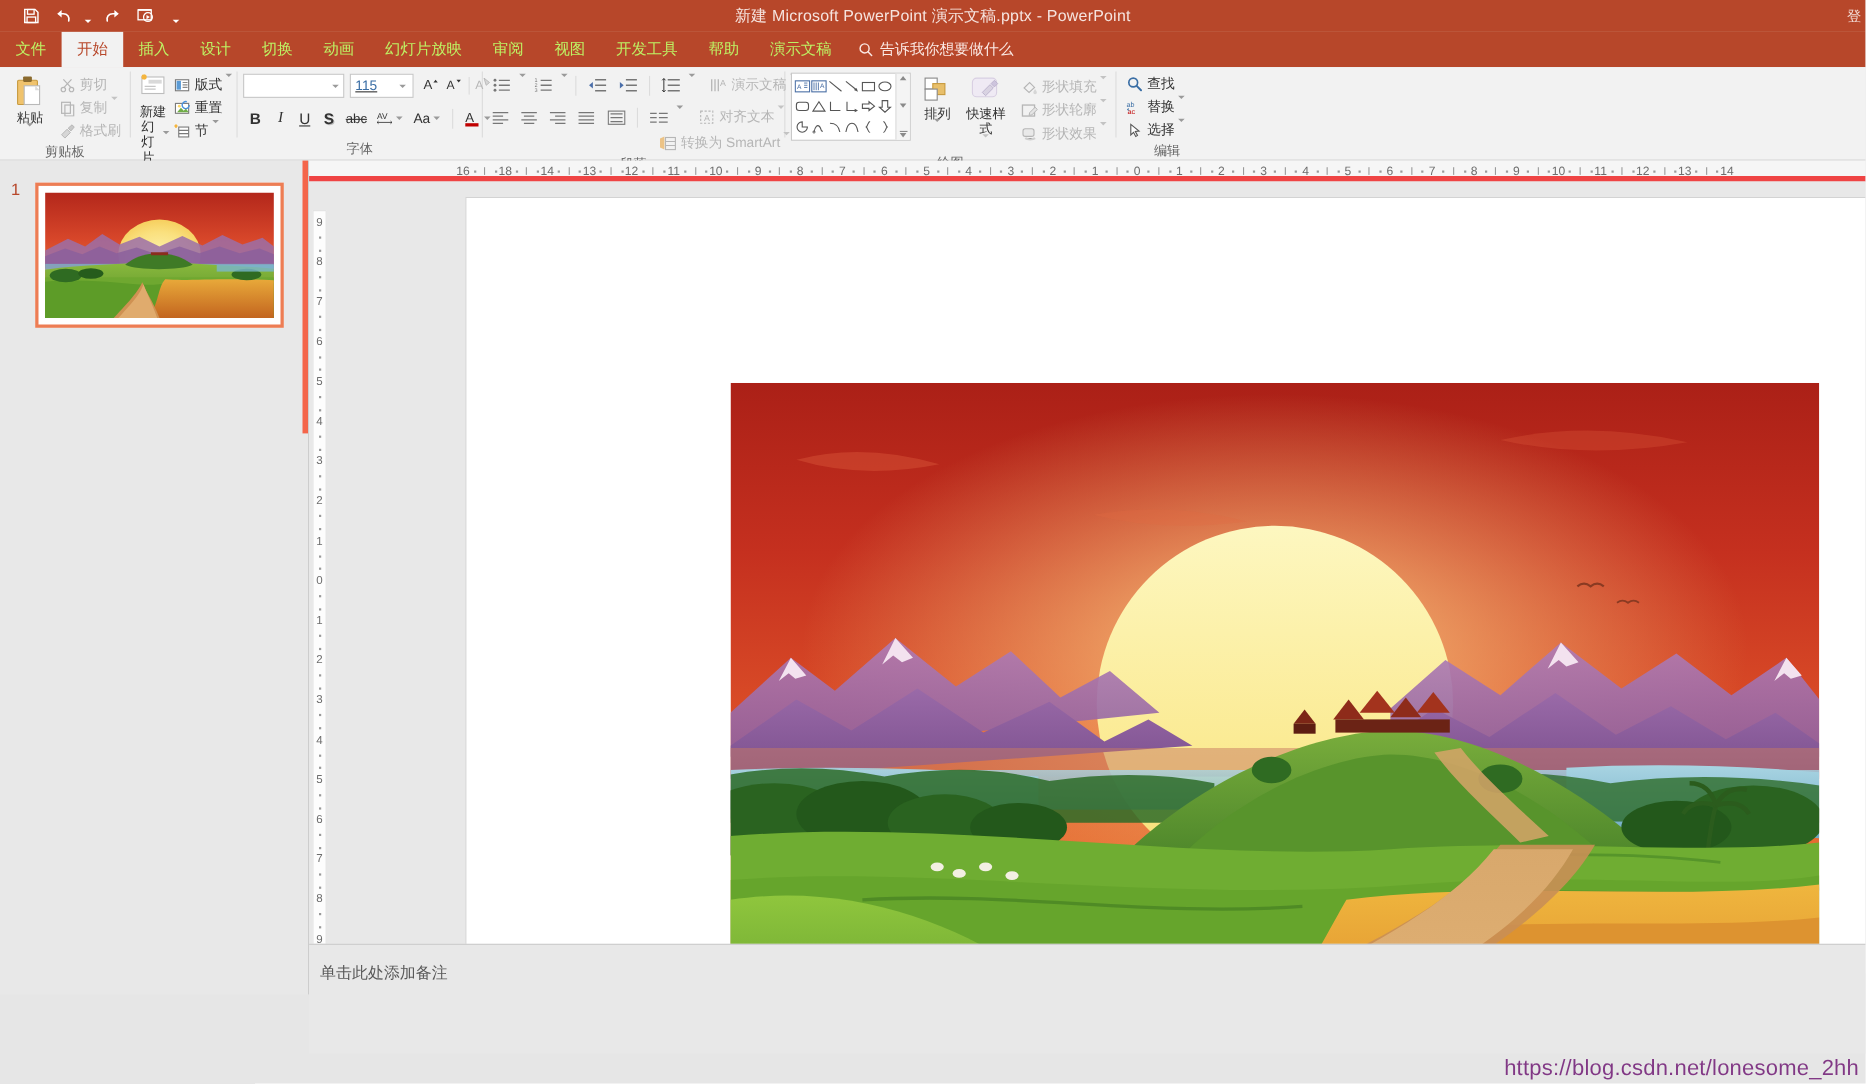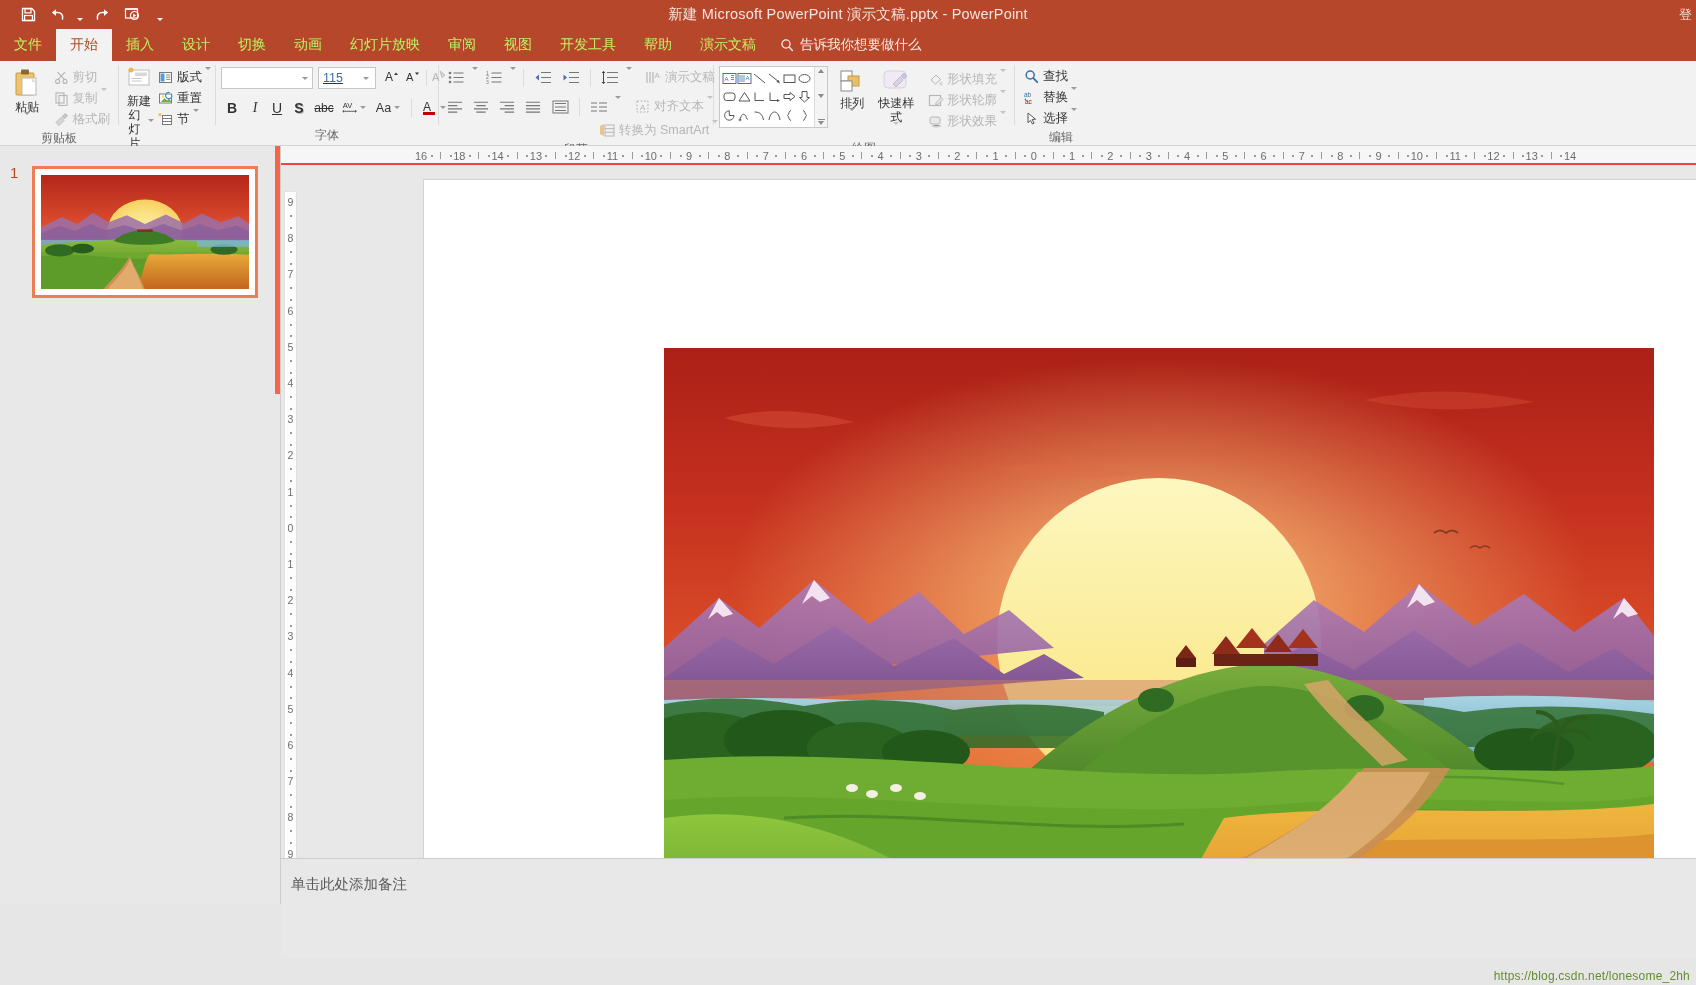--- a/index.html
+++ b/index.html
@@ -125,21 +125,21 @@
   .thumbnum { position:absolute; left:10px; top:18px; font-size:15px; color:#b7472a; }
   .thumb {
     width:226px; height:132px; background:#fff; border:3px solid #ed7d54;
     padding:6px 6px;
   }
   .thumb .pic { width:100%; height:100%; }
   .pane-scroll { position:absolute; right:0; top:0; width:5px; height:248px; background:#f4654a; }
 
   .ruler-h {
     position:absolute; left:281px; top:0; width:1415px; height:19px;
-    background:#f6f6f6; border-bottom:2px solid #ef4444; overflow:hidden;
+    background:#f6f6f6; border-bottom:5px solid #ef4444; overflow:hidden;
   }
   .rh-inner { position:relative; height:19px; }
   .rh-tick { position:absolute; top:0; height:19px; display:flex; align-items:center; justify-content:center;
              font-size:11px; color:#6d6d6d; }
   .rh-dot { position:absolute; top:9px; width:2px; height:2px; background:#9a9a9a; }
   .rh-bar { position:absolute; top:6px; width:1px; height:7px; background:#9a9a9a; }
 
   .ruler-v {
     position:absolute; left:281px; top:19px; width:19px; height:720px;
     background:#e8e8e8; overflow:hidden;
@@ -161,21 +161,21 @@
     overflow:hidden;
   }
 
   .notes {
     position:absolute; left:281px; top:712px; width:1415px; height:100px;
     background:#e8e8e8; border-top:1px solid #cdcdcd;
   }
   .notes-text { position:absolute; left:10px; top:16px; font-size:14.5px; color:#595959; }
 
   .watermark {
-    position:absolute; right:6px; bottom:2px; font-size:12px; color:#4d7c0f;
+    position:absolute; right:6px; bottom:2px; font-size:20px; color:#701a75;
     opacity:.85; letter-spacing:.2px;
   }
 
   
   .artwork { width:100%; height:100%; display:block; }
 </style>
 </head>
 <body>
 
 <div class="app">

